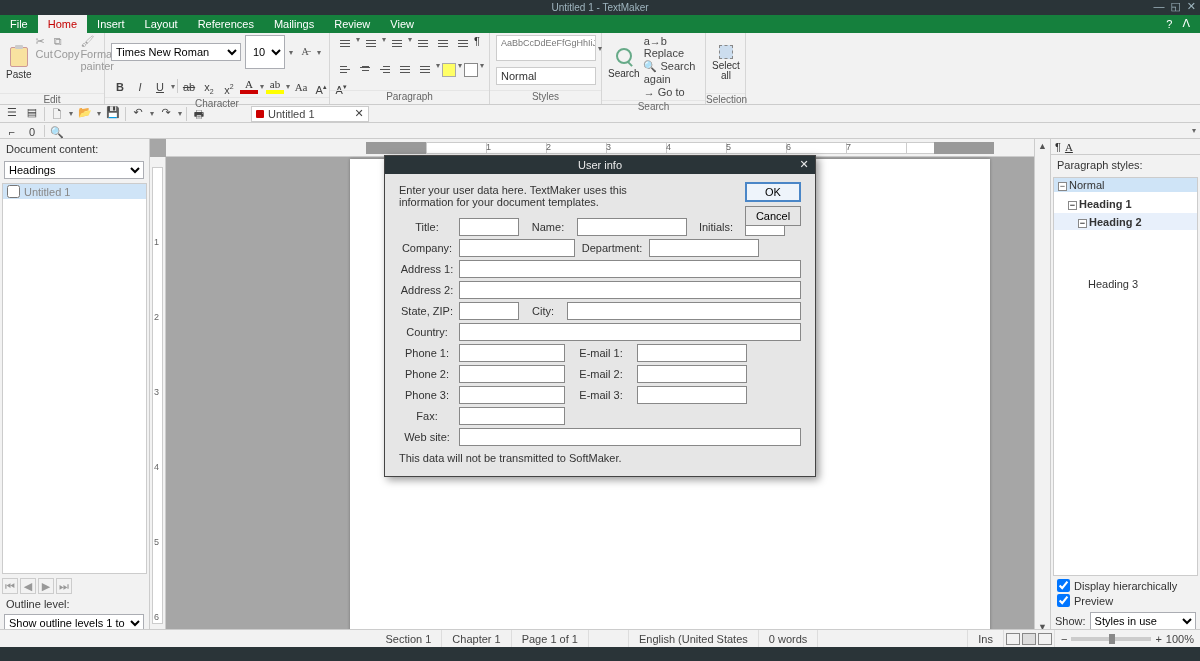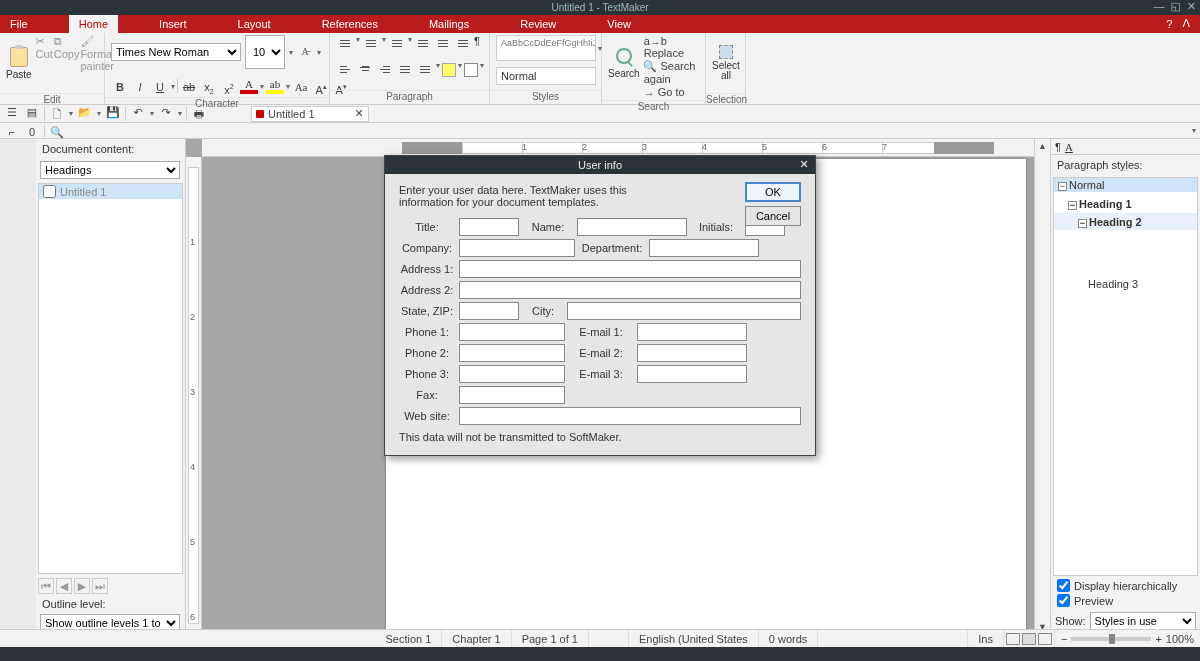--- a/index.html
+++ b/index.html
@@ -5,21 +5,21 @@
 * { box-sizing: border-box; margin: 0; padding: 0; font-family: "Segoe UI", Tahoma, sans-serif; font-size: 11px; }
 body { width: 1200px; height: 661px; overflow: hidden; background: #eaeaea; color: #333; position: relative; }
 
 
 .titlebar { height: 15px; background: #2a3438; display: flex; justify-content: center; align-items: center; position: relative; }
 .titlebar .title { color: #9fb5bf; font-size: 10px; }
 .titlebar .winbtns { position: absolute; right: 4px; top: 0; display: flex; gap: 6px; color: #9fb5bf; font-size: 10px; }
 .titlebar .winbtns span { cursor: default; }
 
 
-.tabstrip { height: 18px; background: #b91c1c; display: flex; align-items: stretch; position: relative; gap: 31px; }
+.tabstrip { height: 18px; background: #15803d; display: flex; align-items: stretch; position: relative; }
 .tabstrip .tab { padding: 2px 10px; color: #fff; font-size: 11px; line-height: 14px; }
 .tabstrip .tab.active { background: #f2f2f2; color: #c40000; }
 .tabstrip .help { position: absolute; right: 10px; color: #fff; display: flex; gap: 10px; align-items: center; top: 2px; }
 
 
 .ribbon { height: 72px; background: #f2f2f2; display: flex; border-bottom: 1px solid #ccc; }
 .ribbon-group { border-right: 1px solid #d6d6d6; height: 100%; display: flex; flex-direction: column; }
 .ribbon-body { flex: 1; padding: 2px 6px; display: flex; align-items: flex-start; gap: 4px; }
 .ribbon-label { height: 14px; color: #666; font-size: 10px; text-align: center; border-top: 1px solid #e5e5e5; }
 
@@ -66,21 +66,21 @@
 .qat .sep { width: 1px; height: 14px; background: #ccc; }
 .qat .q { width: 16px; height: 16px; text-align: center; }
 .doc-tab-strip { margin-left: 40px; display: flex; align-items: center; background: #fff; border: 1px solid #ccc; height: 16px; padding: 0 4px; gap: 40px; }
 .doc-tab-strip .dot { width:8px; height:8px; background:#c00; border-radius:1px; display:inline-block; margin-right:4px;}
 
 
 .toolrow2 { height: 16px; background: #f2f2f2; border-bottom: 1px solid #ccc; display:flex; align-items:center; padding:0 4px; gap:4px; font-size:11px; color:#444;}
 .toolrow2 .g { width:16px; height:14px; border:1px solid transparent; text-align:center; line-height:14px; }
 
 
-.main { display: flex; height: 495px; padding-left: 36px; }
+.main { display: flex; height: 495px; }
 .leftpanel { width: 150px; background: #f2f2f2; border-right: 1px solid #ccc; display: flex; flex-direction: column; }
 .leftpanel .hdr { padding: 4px 6px; font-size: 11px; color: #333; }
 select.doc-cat { width: 140px; margin: 2px 4px; height: 18px; border: 1px solid #abadb3; background: #fff; }
 .doc-list { flex: 1; background: #fff; margin: 2px; border: 1px solid #ccc; }
 .doc-list .item { background: #cfe4f7; padding: 1px 4px; font-size: 11px; color:#888; display:flex; align-items:center; gap:4px;}
 .doc-list .item input{ margin:0;}
 .outline-nav { display:flex; gap:2px; padding:2px;}
 .outline-nav button { width:16px; height:16px; border:1px solid #ccc; background:#f2f2f2; color:#999;}
 .outline-level { padding:2px 6px; font-size:11px; }
 select.outline-sel { width:140px; margin:2px 4px; height:18px; border:1px solid #abadb3; background:#fff; }
@@ -505,20 +505,24 @@
       <label style="width:56px">Address 2:</label>
       <input style="flex: 1 1 0%;">
     </div>
     <div class="frow">
       <label style="width:56px">State, ZIP:</label>
       <input style="width: 60px;">
       <label style="width:40px">City:</label>
       <input style="flex: 1 1 0%;">
     </div>
     <div class="frow">
+      <label style="width:56px">Country:</label>
+      <input style="flex: 1 1 0%;">
+    </div>
+    <div class="frow">
       <label style="width:56px">Phone 1:</label>
       <input style="width: 106px;">
       <label style="width:64px">E-mail 1:</label>
       <input style="width: 110px;">
     </div>
     <div class="frow">
       <label style="width:56px">Phone 2:</label>
       <input style="width: 106px;">
       <label style="width:64px">E-mail 2:</label>
       <input style="width: 110px;">

